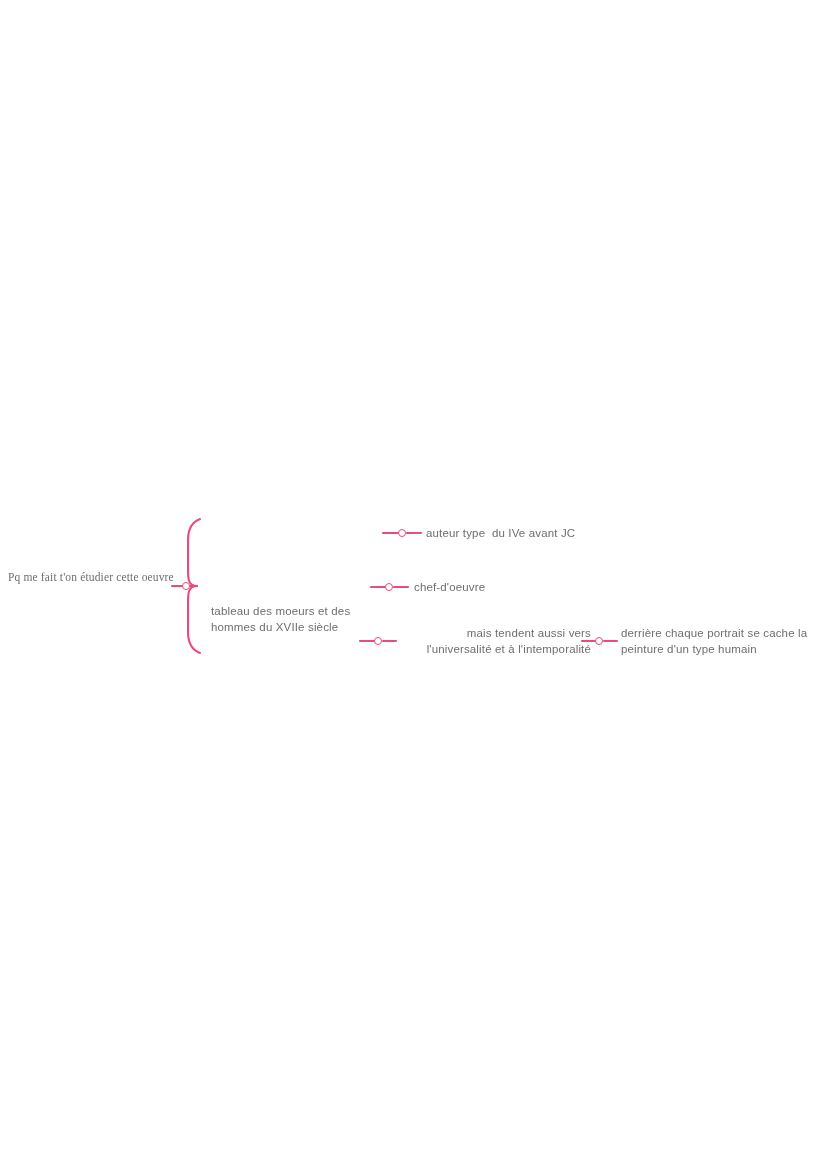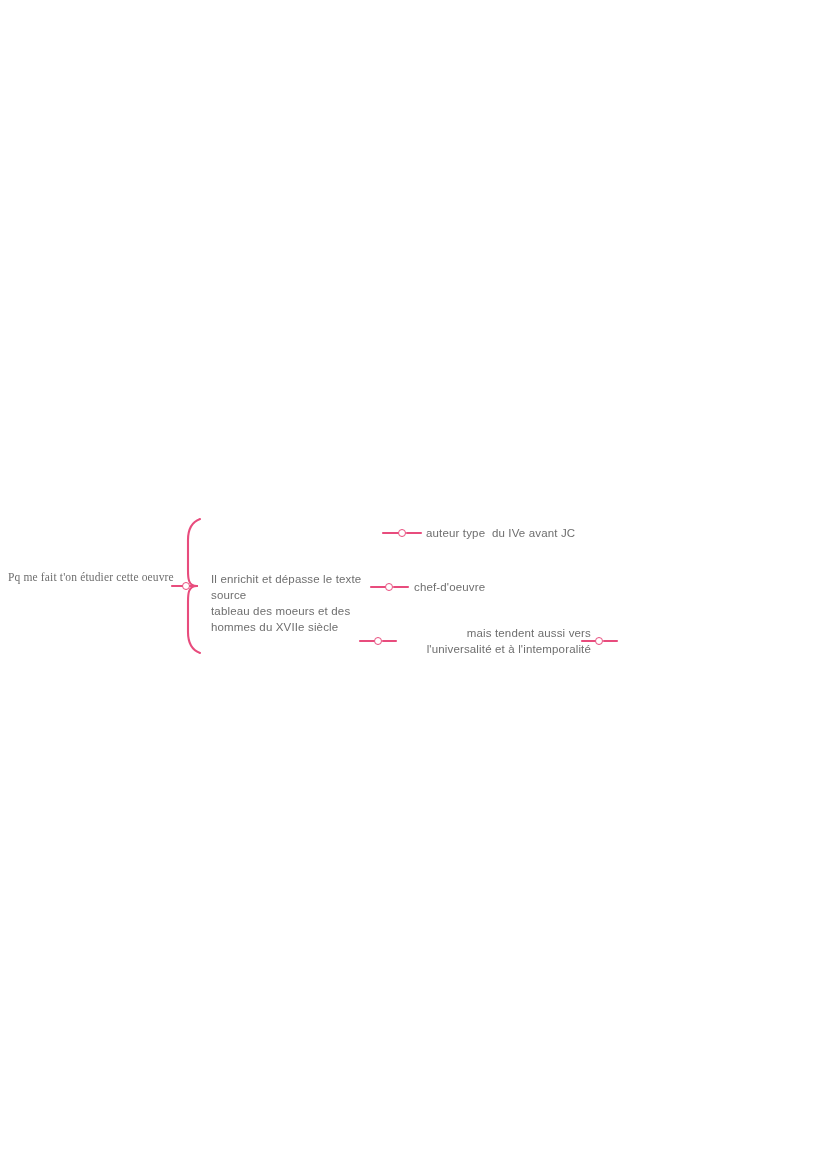--- a/index.html
+++ b/index.html
@@ -125,24 +125,24 @@
     <div class="ring"></div>
   </div>
 
   <div class="marker" style="left:592px; top:634px;">
     <div class="ring"></div>
   </div>
 
   <div class="node-label" id="root-node">Pq me fait t'on étudier cette oeuvre</div>
 
 
-  <div class="node-label" id="branch-2-label">Il enrichit et dépasse le texte source</div>
 
   <div class="node-label" id="branch-3-label">tableau des moeurs et des hommes du XVIIe siècle</div>
 
   <div class="node-label" id="leaf-1-label">auteur type  du IVe avant JC</div>
 
   <div class="node-label" id="leaf-2-label">chef-d'oeuvre</div>
 
   <div class="node-label" id="leaf-3-label">mais tendent aussi vers l'universalité et à l'intemporalité</div>
 
+  <div class="node-label" id="leaf-4-label">derrière chaque portrait se cache la peinture d'un type humain</div>
 
 </div>
 
 </body></html>

